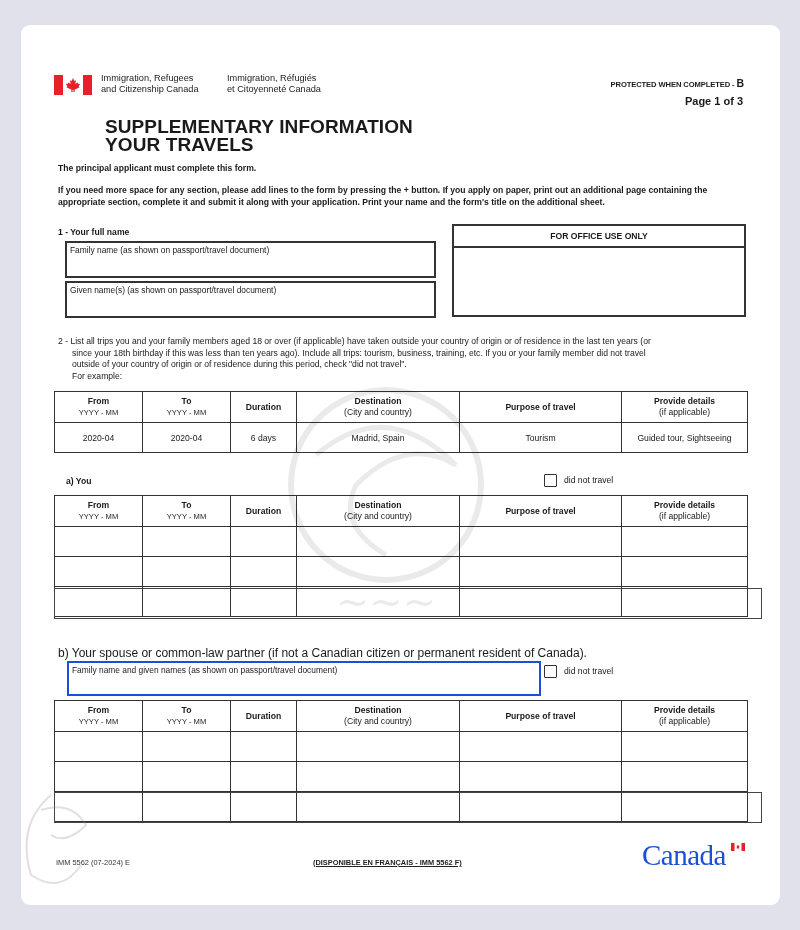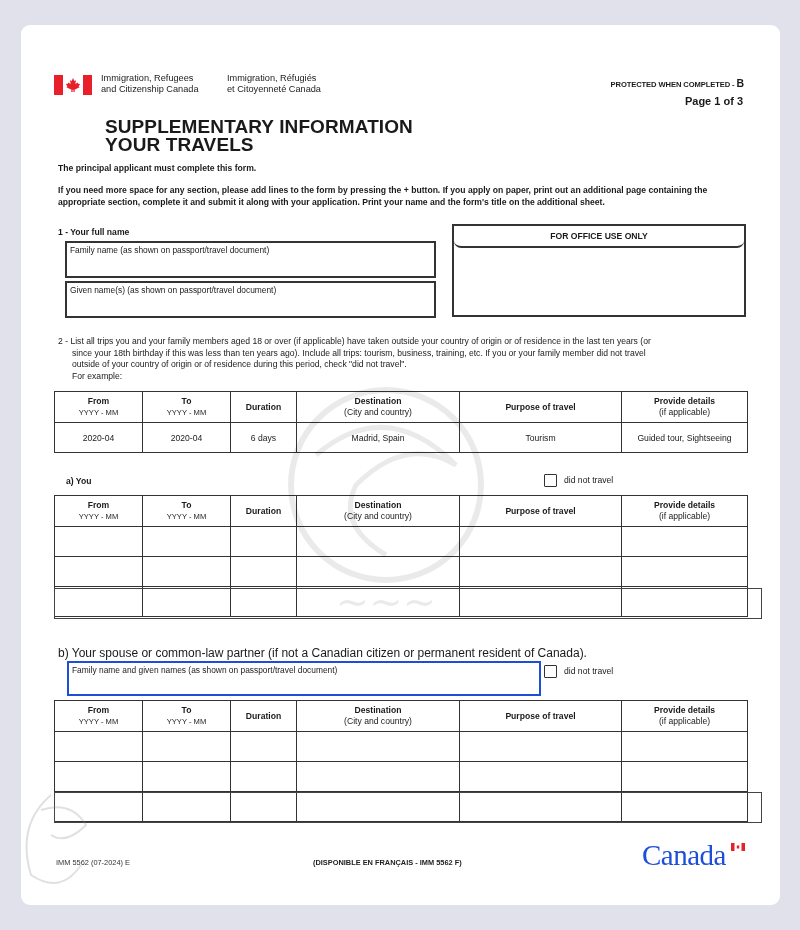--- a/index.html
+++ b/index.html
@@ -28,21 +28,21 @@
   .intro1 { left: 37px; top: 138px; }
   .intro2 { left: 37px; top: 160px; width: 690px; }
 
   .sec1 { left: 37px; top: 202px; }
   .namebox { left: 44px; width: 371px; height: 37px; border: 2px solid #333; }
   .namebox .lbl { position: absolute; left: 3px; top: 2px; font-size: 8.4px; }
   .fam { top: 216px; text-align: right; }
   .giv { top: 256px; }
 
   .office { left: 431px; top: 199px; width: 294px; height: 93px; border: 2px solid #333; }
-  .office .hdr { height: 22px; border-bottom: 2px solid #333; text-align: center; font-size: 8.6px; font-weight: bold; line-height: 20px; border-radius: 7px; }
+  .office .hdr { height: 22px; border-bottom: 2px solid #333; text-align: center; font-size: 8.6px; font-weight: bold; line-height: 20px; }
 
   .sec2 { left: 37px; top: 311px; width: 700px; }
   .sec2 .ind { padding-left: 14px; }
 
   table.trips { position: absolute; border-collapse: collapse; table-layout: fixed; }
   table.trips td, table.trips th { border: 1.5px solid #333; text-align: center; vertical-align: middle; font-size: 8.6px; font-weight: normal; }
   table.trips th { height: 31px; line-height: 11px; }
   table.trips th .h { font-weight: bold; display: block; }
   table.trips th .s { display: block; font-size: 7.6px; }
   table.trips th .s2 { display: block; }
@@ -53,21 +53,21 @@
   .tblB { left: 33px; top: 675px; width: 693px; }
 
   .youlbl { left: 37px; top: 451px; font-size: 8.6px; font-weight: bold; padding-left: 8px; }
   .chk { width: 13px; height: 13px; border: 1.5px solid #333; border-radius: 1px; background: #fff; }
   .chklbl { font-size: 8.6px; }
   .secb { left: 37px; top: 621px; font-size: 12px; font-weight: normal; }
   .spousebox { left: 46px; top: 636px; width: 474px; height: 35px; border: 2px solid #1d4ed8; }
   .spousebox .lbl { position: absolute; left: 3px; top: 2px; font-size: 8.4px; }
 
   .footer-code { left: 35px; top: 833px; font-size: 7.4px; color: #333; }
-  .footer-fr { left: 292px; top: 833px; font-size: 7.4px; font-weight: bold; color: #222; }
+  .footer-fr { left: 292px; top: 833px; font-size: 7.4px; font-weight: bold; color: #222; text-decoration: underline; }
   .wordmark { left: 621px; top: 814px; font-family: "Liberation Serif", serif; font-size: 29px; color: #1d4ed8; letter-spacing: -0.5px; }
   .wm-flag { left: 710px; top: 818px; width: 14px; height: 8px; }
 
   .watermark { left: 215px; top: 350px; width: 300px; height: 260px; opacity: 0.08; }
   .wm-corner { left: -10px; top: 760px; width: 90px; height: 120px; opacity: 0.25; }
 </style>
 </head>
 <body>
 
 <div class="page">

